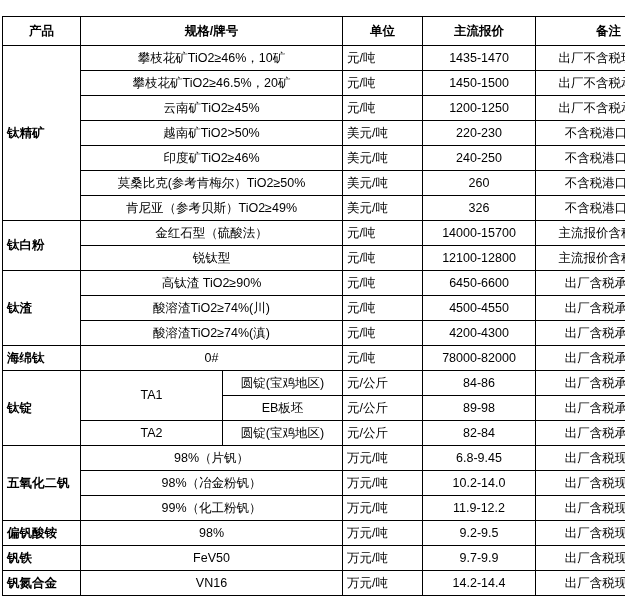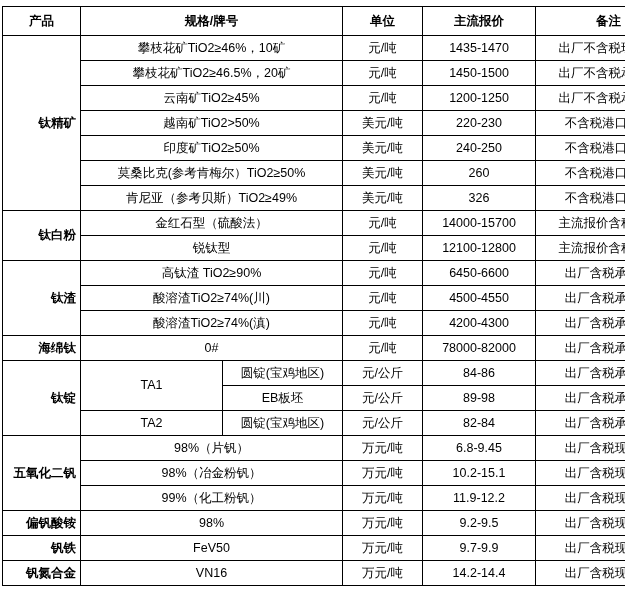--- a/index.html
+++ b/index.html
@@ -8,21 +8,21 @@
     background: #ffffff;
   }
   body {
     font-family: "Liberation Sans", "DejaVu Sans", sans-serif;
     color: #000000;
   }
   #sheet {
     width: 625px;
     height: 599px;
     box-sizing: border-box;
-    padding: 6px 2px 0 2px;
+    padding: 16px 2px 0 2px;
     background: #ffffff;
   }
   table.price-table {
     border-collapse: collapse;
     width: 621px;
     table-layout: fixed;
   }
   table.price-table td, table.price-table th {
     border: 1px solid #000000;
     font-size: 12.5px;
@@ -32,29 +32,28 @@
     overflow: hidden;
     white-space: nowrap;
   }
   th.hdr {
     text-align: center;
     font-weight: bold;
     font-size: 13px;
     height: 24px;
   }
   td.cat {
-    text-align: right;
+    text-align: left;
     font-weight: bold;
     font-size: 13px;
   }
   td.spec {
     text-align: center;
   }
   td.unit {
-    text-align: center;
   }
   td.price {
     text-align: center;
   }
   td.remark {
     text-align: center;
   }
   .row-h {
     height: 25px;
   }
@@ -108,21 +107,21 @@
         <td class="price">1200-1250</td>
         <td class="remark">出厂不含税承兑价</td>
       </tr>
       <tr class="row-h">
         <td class="spec" colspan="2">越南矿TiO2&gt;50%</td>
         <td class="unit">美元/吨</td>
         <td class="price">220-230</td>
         <td class="remark">不含税港口交货</td>
       </tr>
       <tr class="row-h">
-        <td class="spec" colspan="2">印度矿TiO2≥50%</td>
+        <td class="spec" colspan="2">印度矿TiO2≥46%</td>
         <td class="unit">美元/吨</td>
         <td class="price">240-250</td>
         <td class="remark">不含税港口交货</td>
       </tr>
       <tr class="row-h">
         <td class="spec" colspan="2">莫桑比克(参考肯梅尔）TiO2≥50%</td>
         <td class="unit">美元/吨</td>
         <td class="price">260</td>
         <td class="remark">不含税港口交货</td>
       </tr>
@@ -200,21 +199,21 @@
       <tr class="row-h">
         <td class="cat" rowspan="3">五氧化二钒</td>
         <td class="spec" colspan="2">98%（片钒）</td>
         <td class="unit">万元/吨</td>
         <td class="price">6.8-9.45</td>
         <td class="remark">出厂含税现金价</td>
       </tr>
       <tr class="row-h">
         <td class="spec" colspan="2">98%（冶金粉钒）</td>
         <td class="unit">万元/吨</td>
-        <td class="price">10.2-15.1</td>
+        <td class="price">10.2-14.0</td>
         <td class="remark">出厂含税现金价</td>
       </tr>
       <tr class="row-h">
         <td class="spec" colspan="2">99%（化工粉钒）</td>
         <td class="unit">万元/吨</td>
         <td class="price">11.9-12.2</td>
         <td class="remark">出厂含税现金价</td>
       </tr>
 
       <tr class="row-h">

